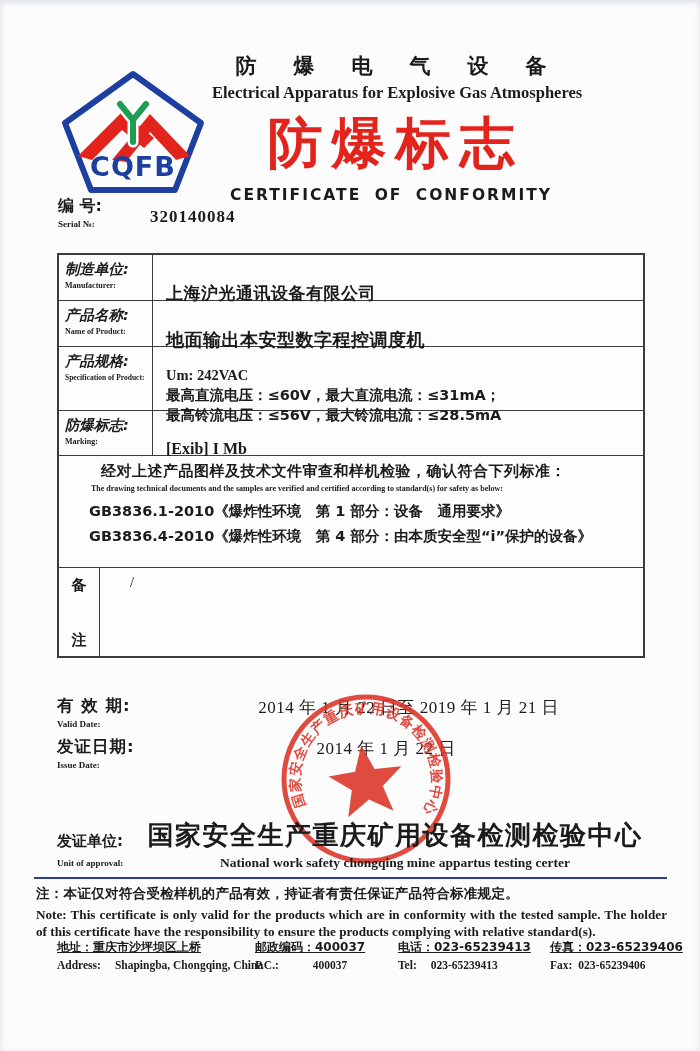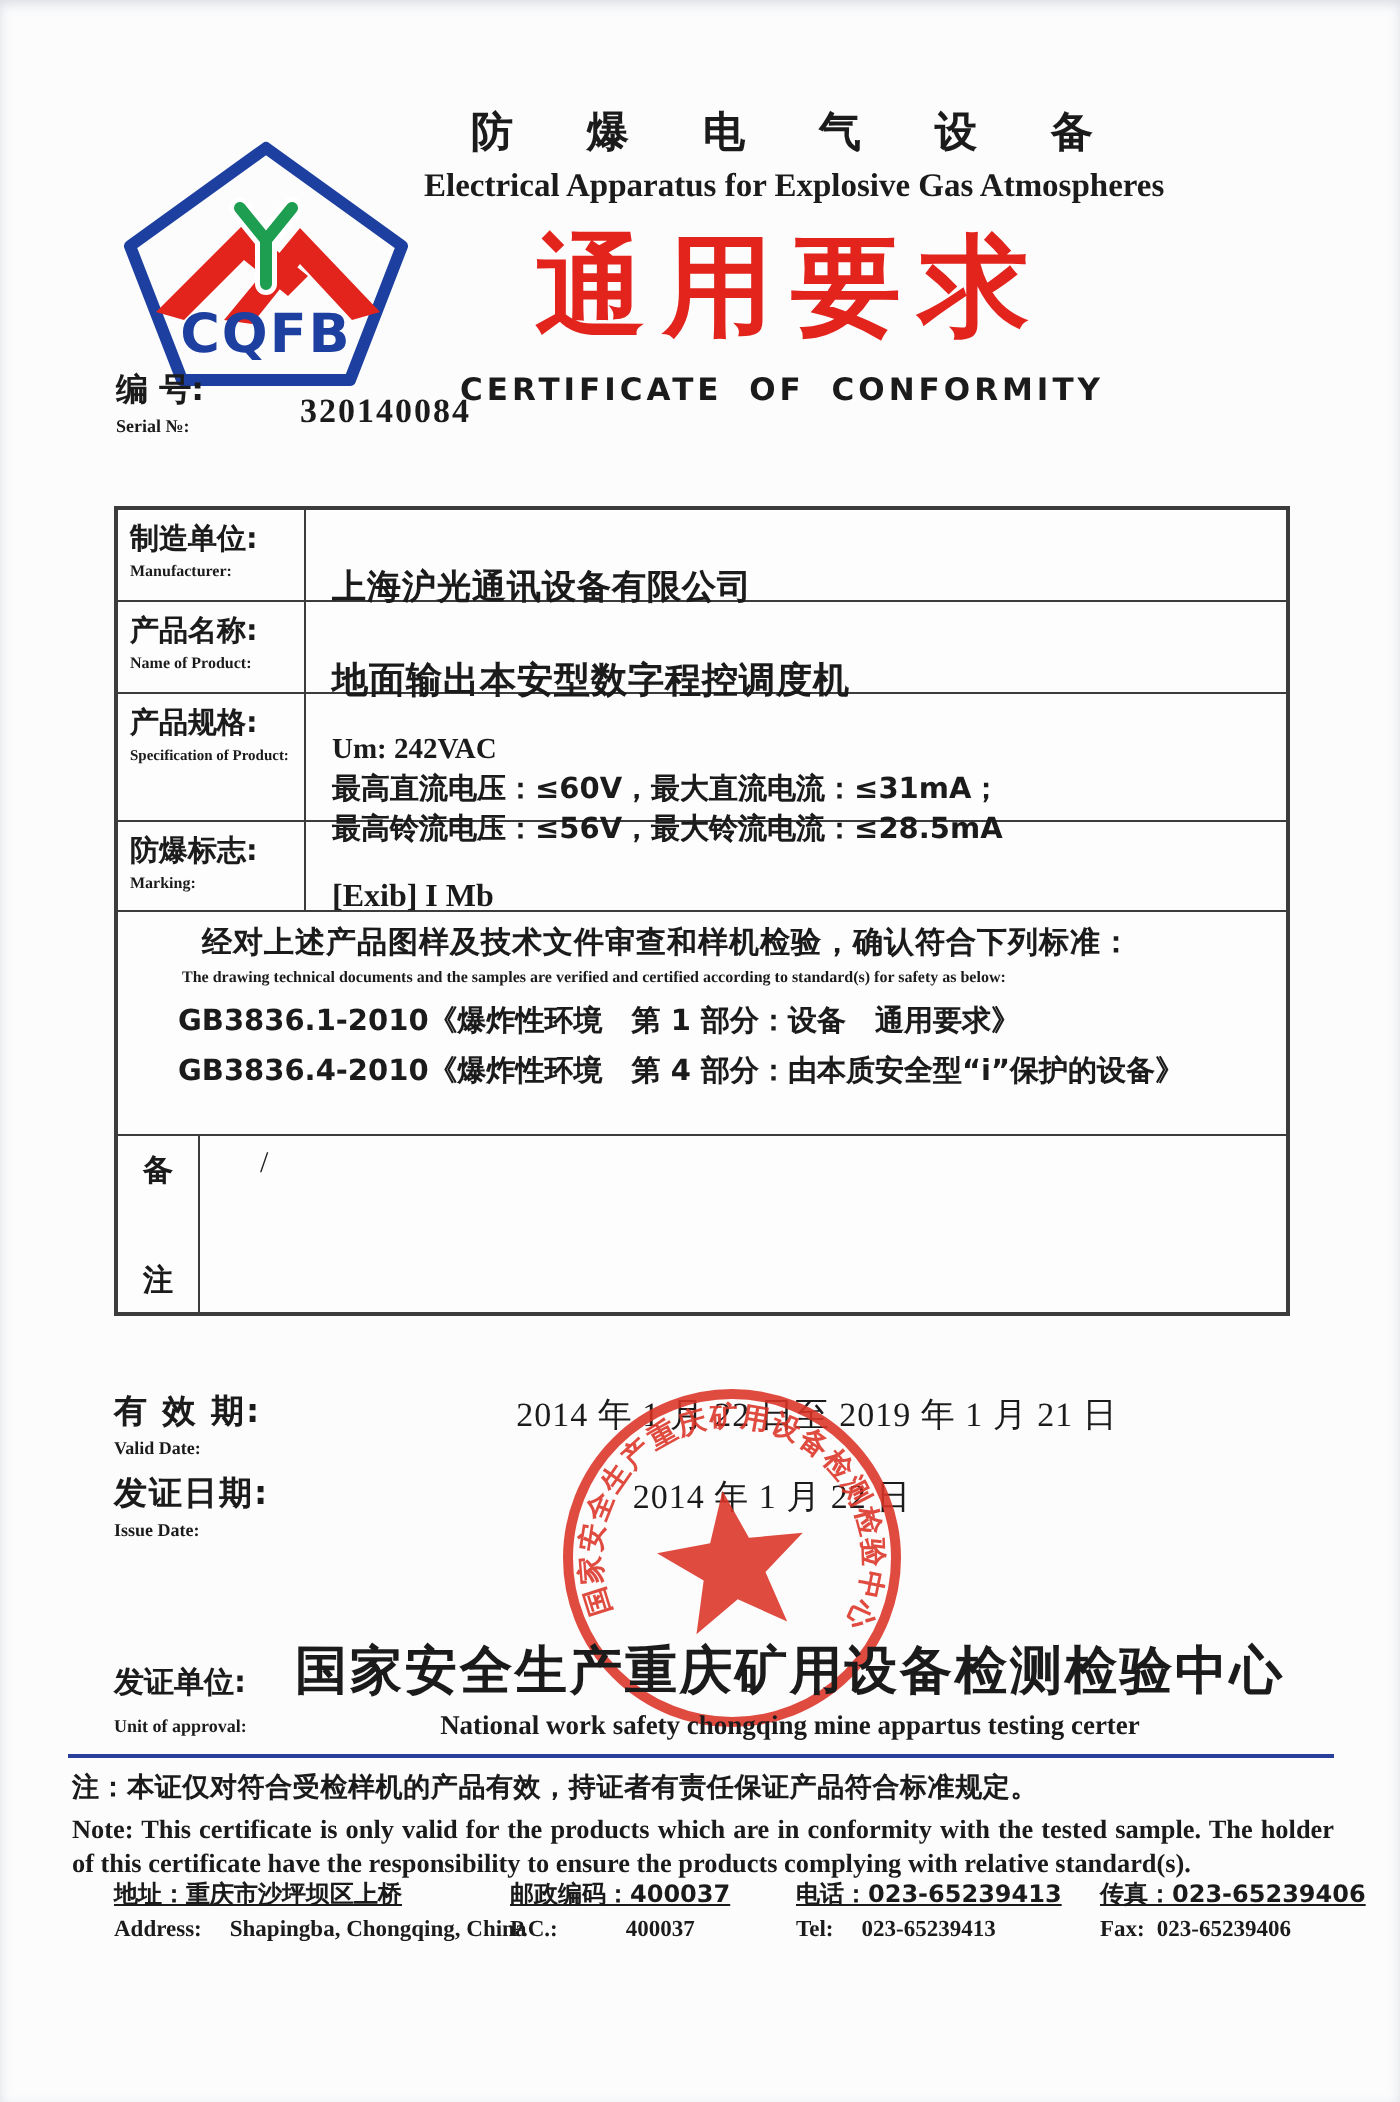--- a/index.html
+++ b/index.html
@@ -14,30 +14,30 @@
 
   
   .logo { position:absolute; left:58px; top:68px; width:150px; height:130px; }
   .titles { position:absolute; left:212px; top:52px; width:358px; text-align:center; }
   .t-cn { font-size:21px; font-weight:bold; letter-spacing:37px; margin-right:-37px; white-space:nowrap; }
   .t-en { font-family:"Liberation Serif",serif; font-size:16.5px; font-weight:600; margin-top:3px; white-space:nowrap; }
   .t-red { font-size:55px; font-weight:bold; color:#e2241d; letter-spacing:9px; margin-right:-9px; margin-top:4px; white-space:nowrap; }
   .t-cert { display:flex; justify-content:space-between; width:322px; margin:5px auto 0; font-size:15.5px; font-weight:bold; letter-spacing:2px; }
 
   
-  .serial { position:absolute; left:58px; top:185px; display:flex; }
+  .serial { position:absolute; left:58px; top:196px; display:flex; }
   .lbl-cn { font-size:16px; font-weight:bold; white-space:nowrap; }
   .lbl-en { font-family:"Liberation Serif",serif; font-size:9px; font-weight:700; margin-top:2px; white-space:nowrap; }
   .serial-val { font-family:"Liberation Serif",serif; font-size:17px; font-weight:600; letter-spacing:1px; margin:11px 0 0 48px; }
 
   
   .cert-table { position:absolute; left:57px; top:253px; width:588px; border:2px solid #3c3c3c; background:#fdfdfe; }
   .trow { display:flex; border-bottom:1.6px solid #3c3c3c; }
   .tcell-l { width:94px; border-right:1.6px solid #3c3c3c; padding:5px 4px 3px 6px; }
-  .tcell-l .lbl-cn { font-size:14.5px; }
+  .tcell-l .lbl-cn { font-size:14.5px;font-style:italic; }
   .tcell-l .lbl-en { font-size:8px; }
   .tcell-v { flex:1; display:flex; flex-direction:column; justify-content:center; padding:3px 8px 3px 13px;margin-top:32px; }
   .v-cn   { font-size:18px; font-weight:bold; letter-spacing:.5px; }
   .v-serif{ font-family:"Liberation Serif",serif; font-size:15px; font-weight:600; }
   .v-line { font-size:14.5px; font-weight:600; line-height:20px; white-space:nowrap; }
   .row-h46 { height:46px; } .row-h45 { height:45px; } .row-h64 { height:64px; }
 
   .standards { border-bottom:1.6px solid #3c3c3c; padding:6px 8px 10px 30px; height:112px; }
   .std-head { font-size:15px; font-weight:bold; letter-spacing:.5px; padding-left:12px; }
   .std-en   { font-family:"Liberation Serif",serif; font-size:8px; font-weight:600; margin:3px 0 6px 2px; }
@@ -95,21 +95,21 @@
     <polygon points="20,88 64,44 96,70 86,80 64,62 34,92" fill="#e2241d"></polygon>
     <polygon points="54,92 92,46 132,88 118,92 92,64 68,94" fill="#e2241d"></polygon>
     <path d="M62,36 L75,52 L88,36 M75,52 L75,74" fill="none" stroke="#ffffff" stroke-width="11" stroke-linecap="round"></path>
     <path d="M62,36 L75,52 L88,36 M75,52 L75,74" fill="none" stroke="#1e9e50" stroke-width="6" stroke-linecap="round"></path>
     <text x="75" y="108" text-anchor="middle" font-family="DejaVu Sans, sans-serif" font-size="27" font-weight="bold" letter-spacing="1" fill="#1c3fa0">CQFB</text>
   </svg>
 
   <div class="titles">
     <div class="t-cn">防爆电气设备</div>
     <div class="t-en">Electrical Apparatus for Explosive Gas Atmospheres</div>
-    <div class="t-red">通用要求</div>
+    <div class="t-red">防爆标志</div>
     <div class="t-cert">
       <span>CERTIFICATE</span>
       <span>OF</span>
       <span>CONFORMITY</span>
     </div>
   </div>
 
   <div class="serial">
     <div>
       <div class="lbl-cn">编  号:</div>

